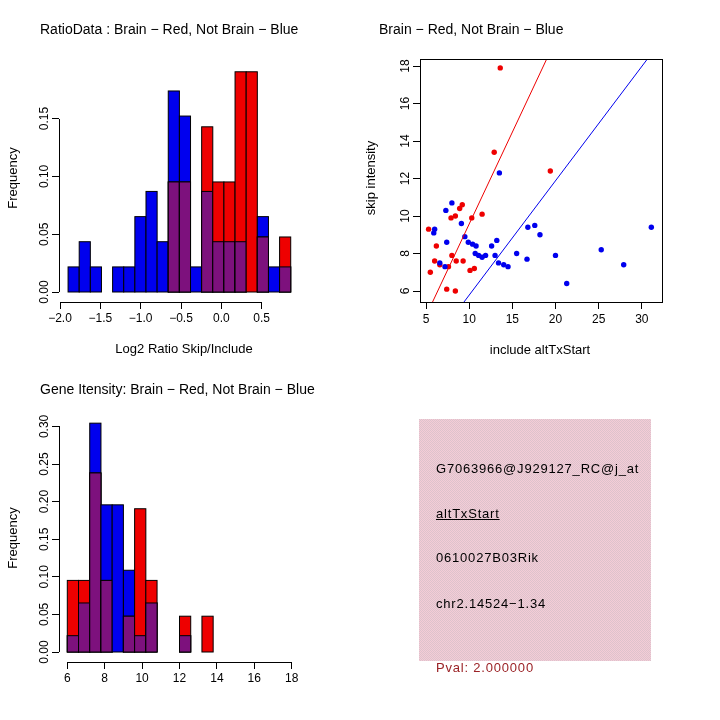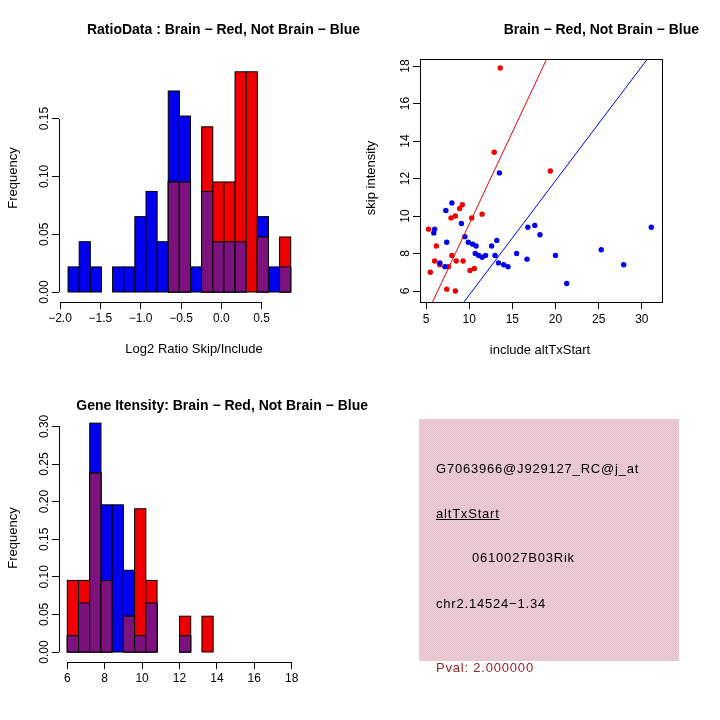--- a/index.html
+++ b/index.html
@@ -3,37 +3,37 @@
 <meta charset="utf-8">
 <style>
   html,body{margin:0;padding:0;background:#ffffff;}
   #canvas{position:relative;width:720px;height:720px;background:#fff;
           font-family:"Liberation Sans",sans-serif;color:#000;overflow:hidden;}
   svg.panel{position:absolute;width:360px;height:360px;}
   #svg-ratio-hist{left:0;top:0;}
   #svg-scatter{left:360px;top:0;}
   #svg-gene-hist{left:0;top:360px;}
   svg text{font-family:"Liberation Sans",sans-serif;font-size:12px;fill:#000;}
-  .title{position:absolute;width:360px;text-align:right;font-size:14px;font-weight:bold;white-space:nowrap;}
+  .title{position:absolute;width:360px;text-align:left;font-size:14px;font-weight:normal;white-space:nowrap;padding-left:40px;}
   .t1{left:0;top:21px;}
   .t2{left:339px;top:21px;}
-  .t3{left:8px;top:381px;margin-top:16px;}
+  .t3{left:0;top:381px;}
   .xlab{position:absolute;width:360px;text-align:center;font-size:13px;}
-  .x1{left:14px;top:341px;}
+  .x1{left:4px;top:341px;}
   .x2{left:360px;top:342px;}
   .x3{left:0;top:701px;margin-top:32px;}
   .ylab{position:absolute;width:240px;height:16px;text-align:center;font-size:13px;
         transform:rotate(-90deg);}
   .y1{left:-107px;top:170px;}
   .y2{left:251px;top:170px;}
   .y3{left:-107px;top:530px;}
-  .info-box{position:absolute;left:419px;top:419px;width:260px;height:242px;
+  .info-box{position:absolute;left:419px;top:419px;width:232px;height:242px;
             background:repeating-conic-gradient(#f4ccd7 0% 25%, #ddc3cc 0% 50%) 0 0/2px 2px;}
   .info-line{position:absolute;left:17px;font-size:13px;letter-spacing:0.8px;white-space:nowrap;color:#000;}
-  .il1{top:42px;}  .il2{top:87px;text-decoration:underline;}  .il3{top:131px;margin-left:36px;}  .il4{top:177px;}
+  .il1{top:42px;}  .il2{top:87px;text-decoration:underline;}  .il3{top:131px;}  .il4{top:177px;}
   .pval{top:209px;color:#9b2226;margin-top:32px;}
 </style>
 </head>
 <body>
 
 <div id="canvas">
 
   <svg id="svg-ratio-hist" class="panel">
       <rect x="68.06700000000001" y="266.9148" width="11.132460000000002" height="25.0852" fill="#0000ee" stroke="#000" stroke-width="1"></rect>
       <rect x="79.19946" y="241.714" width="11.132460000000002" height="50.285999999999994" fill="#0000ee" stroke="#000" stroke-width="1"></rect>

